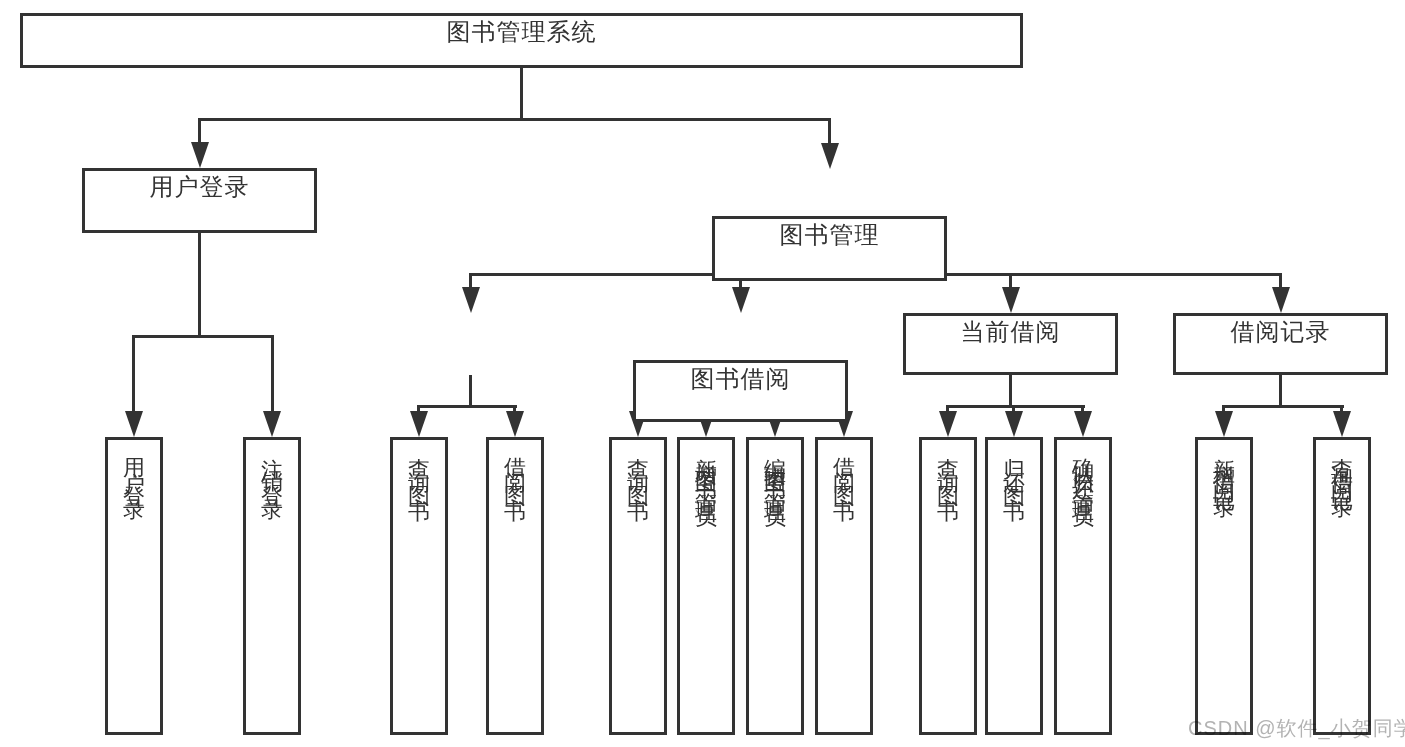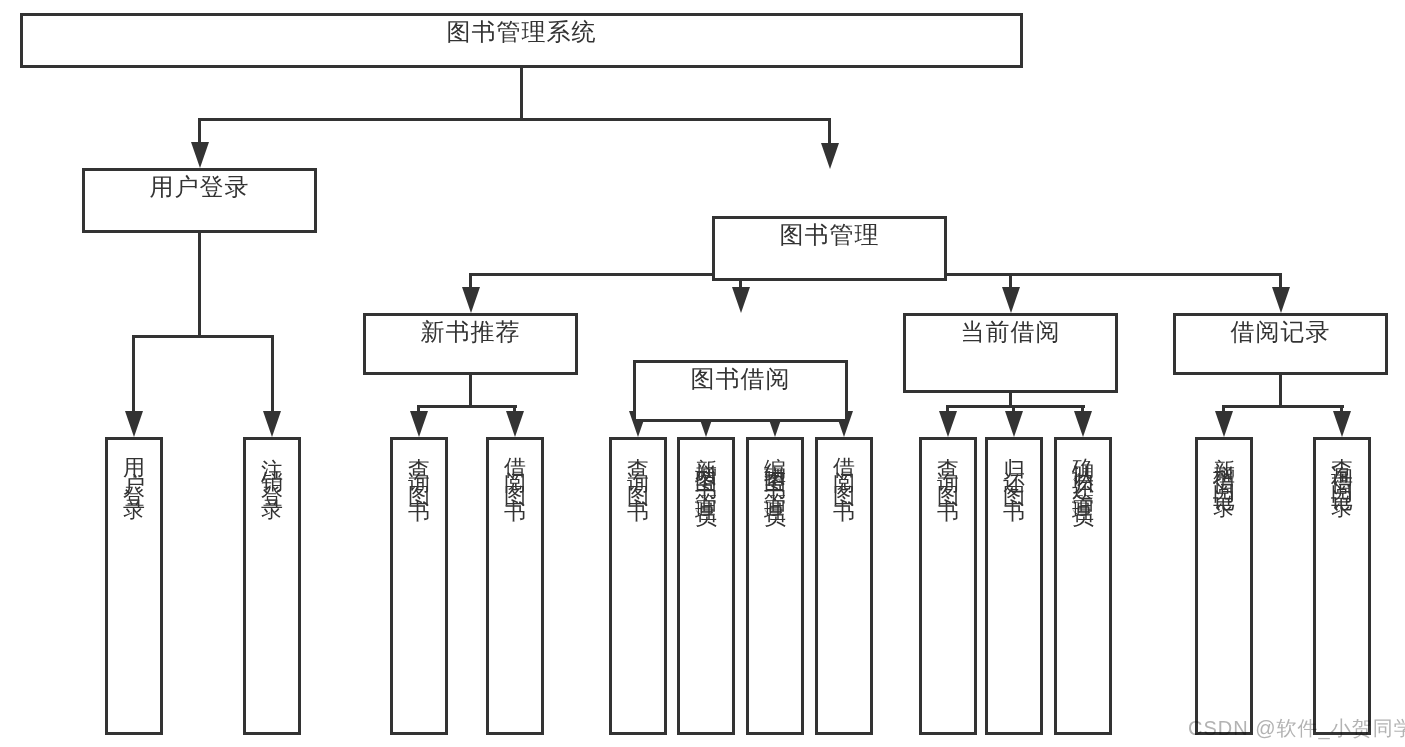--- a/index.html
+++ b/index.html
@@ -89,27 +89,24 @@
   <div class="hline" style="left:469px;top:273px;width:813px;"></div>
   <div class="vline" style="left:469px;top:273px;height:16px;"></div>
   <div class="tri" style="left:462px;top:287px;"></div>
   <div class="vline" style="left:739px;top:273px;height:16px;"></div>
   <div class="tri" style="left:732px;top:287px;"></div>
   <div class="vline" style="left:1009px;top:273px;height:16px;"></div>
   <div class="tri" style="left:1002px;top:287px;"></div>
   <div class="vline" style="left:1279px;top:273px;height:16px;"></div>
   <div class="tri" style="left:1272px;top:287px;"></div>
 
-  <div class="box h" style="left:363px;top:313px;width:215px;height:62px;">
-    <span>新书推荐</span>
-  </div>
   <div class="box h" style="left:633px;top:313px;width:215px;height:62px;margin-top:47px;">
     <span>图书借阅</span>
   </div>
-  <div class="box h" style="left:903px;top:313px;width:215px;height:80px;">
+  <div class="box h" style="left:903px;top:313px;width:215px;height:62px;">
     <span>当前借阅</span>
   </div>
   <div class="box h" style="left:1173px;top:313px;width:215px;height:62px;">
     <span>借阅记录</span>
   </div>
 
   <div class="vline" style="left:469px;top:375px;height:31px;"></div>
   <div class="hline" style="left:417px;top:405px;width:100px;"></div>
   <div class="vline" style="left:417px;top:405px;height:8px;"></div>
   <div class="tri" style="left:410px;top:411px;"></div>

